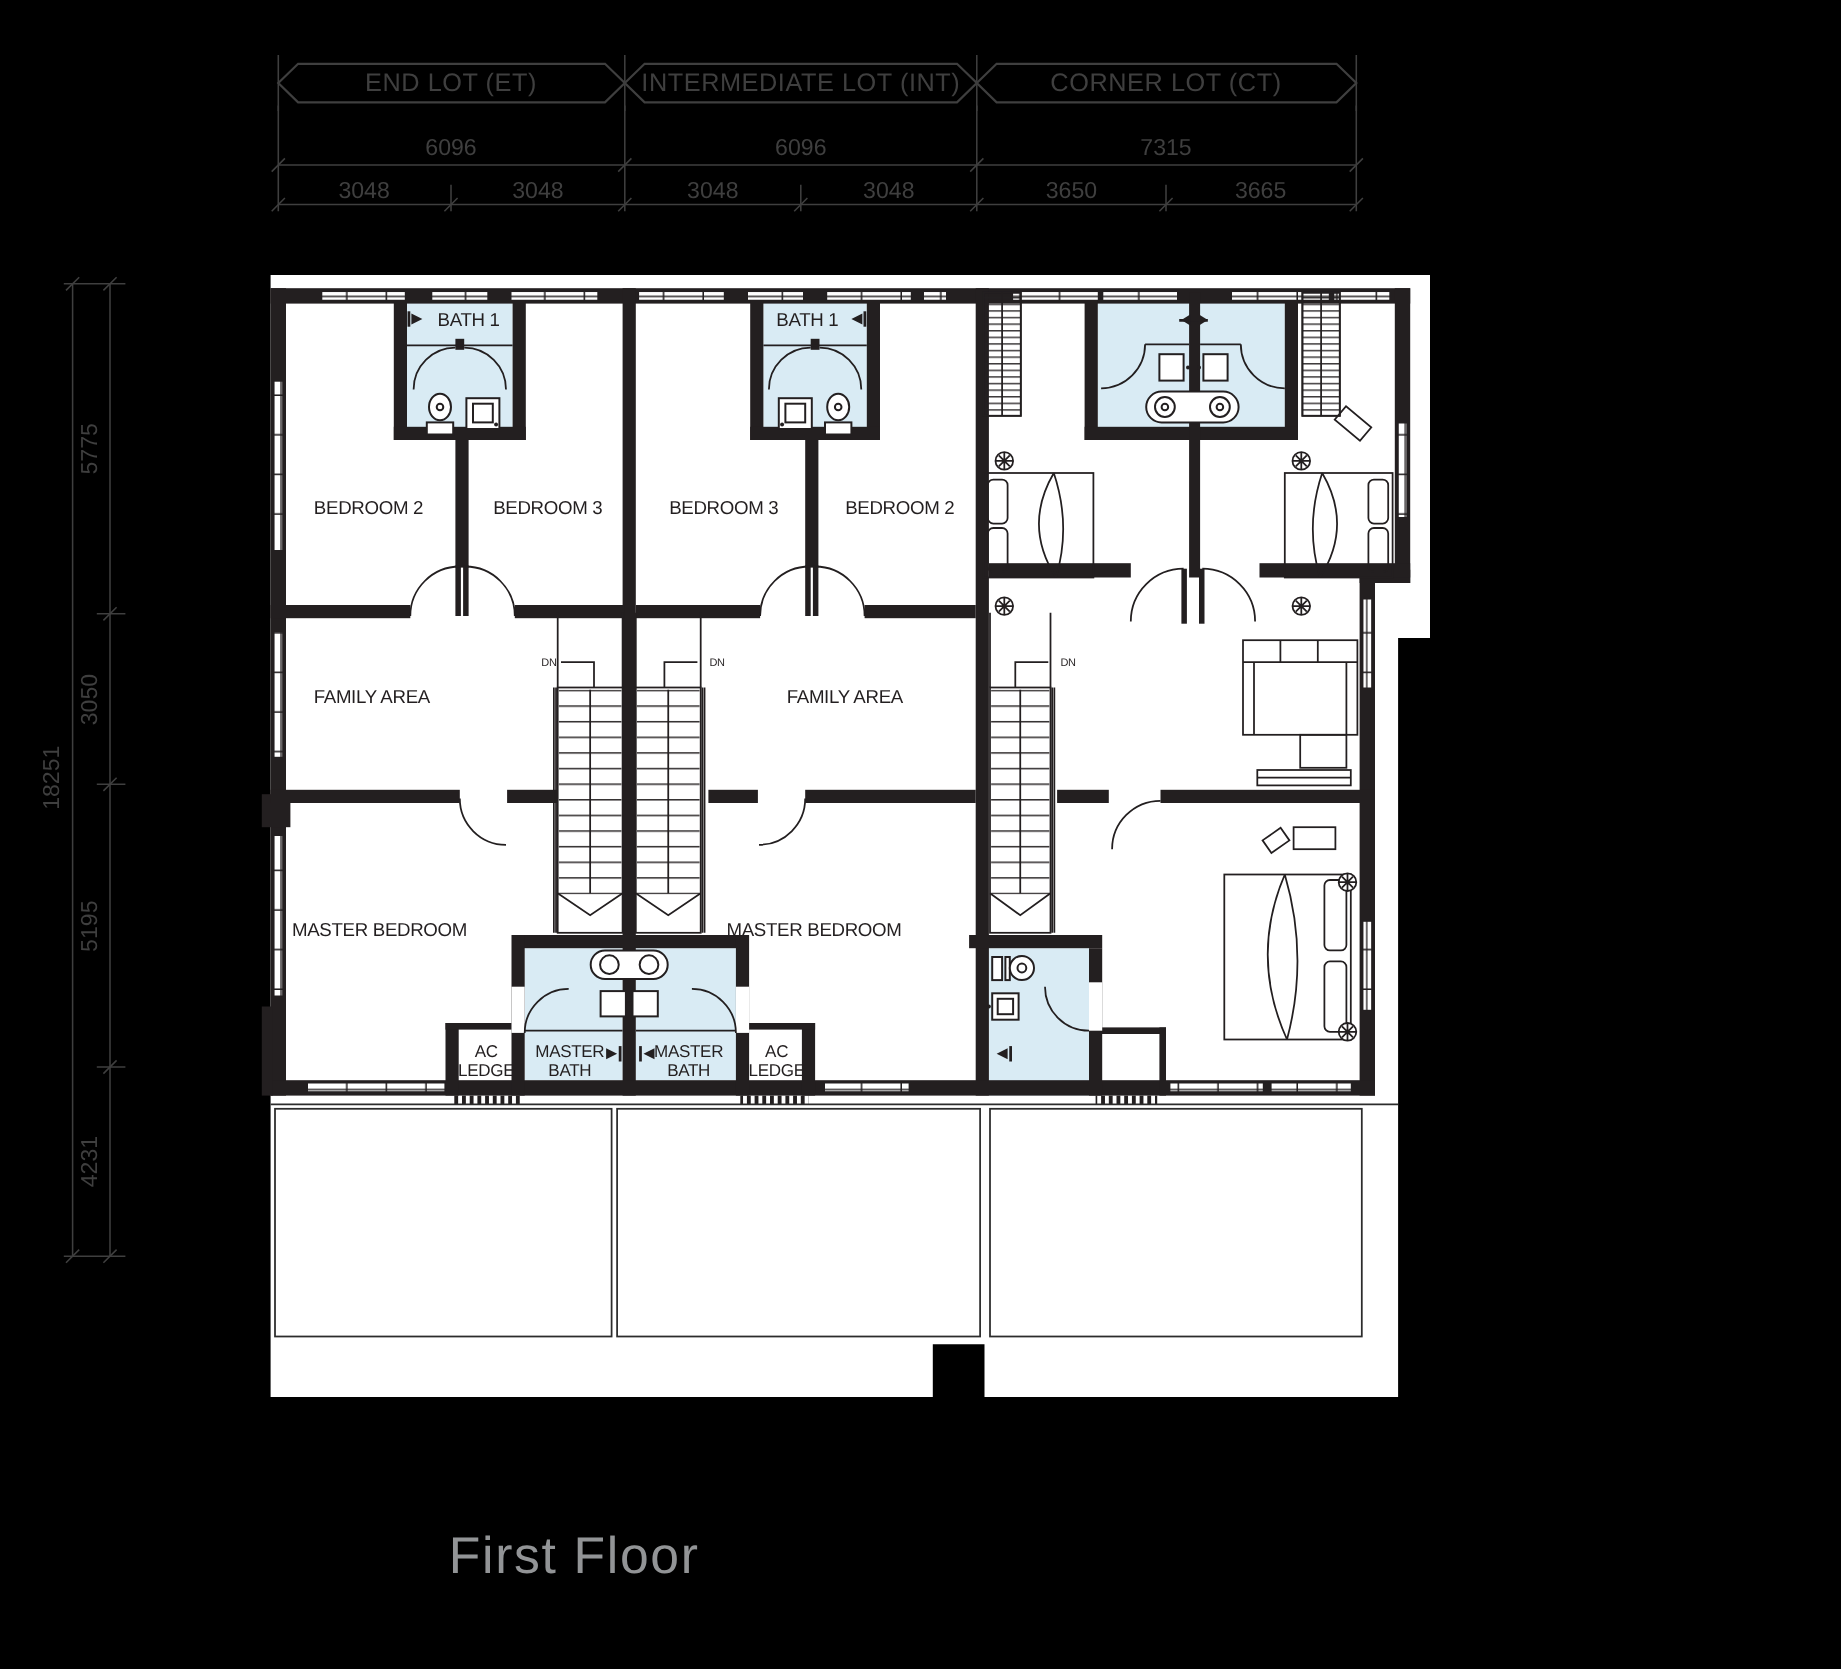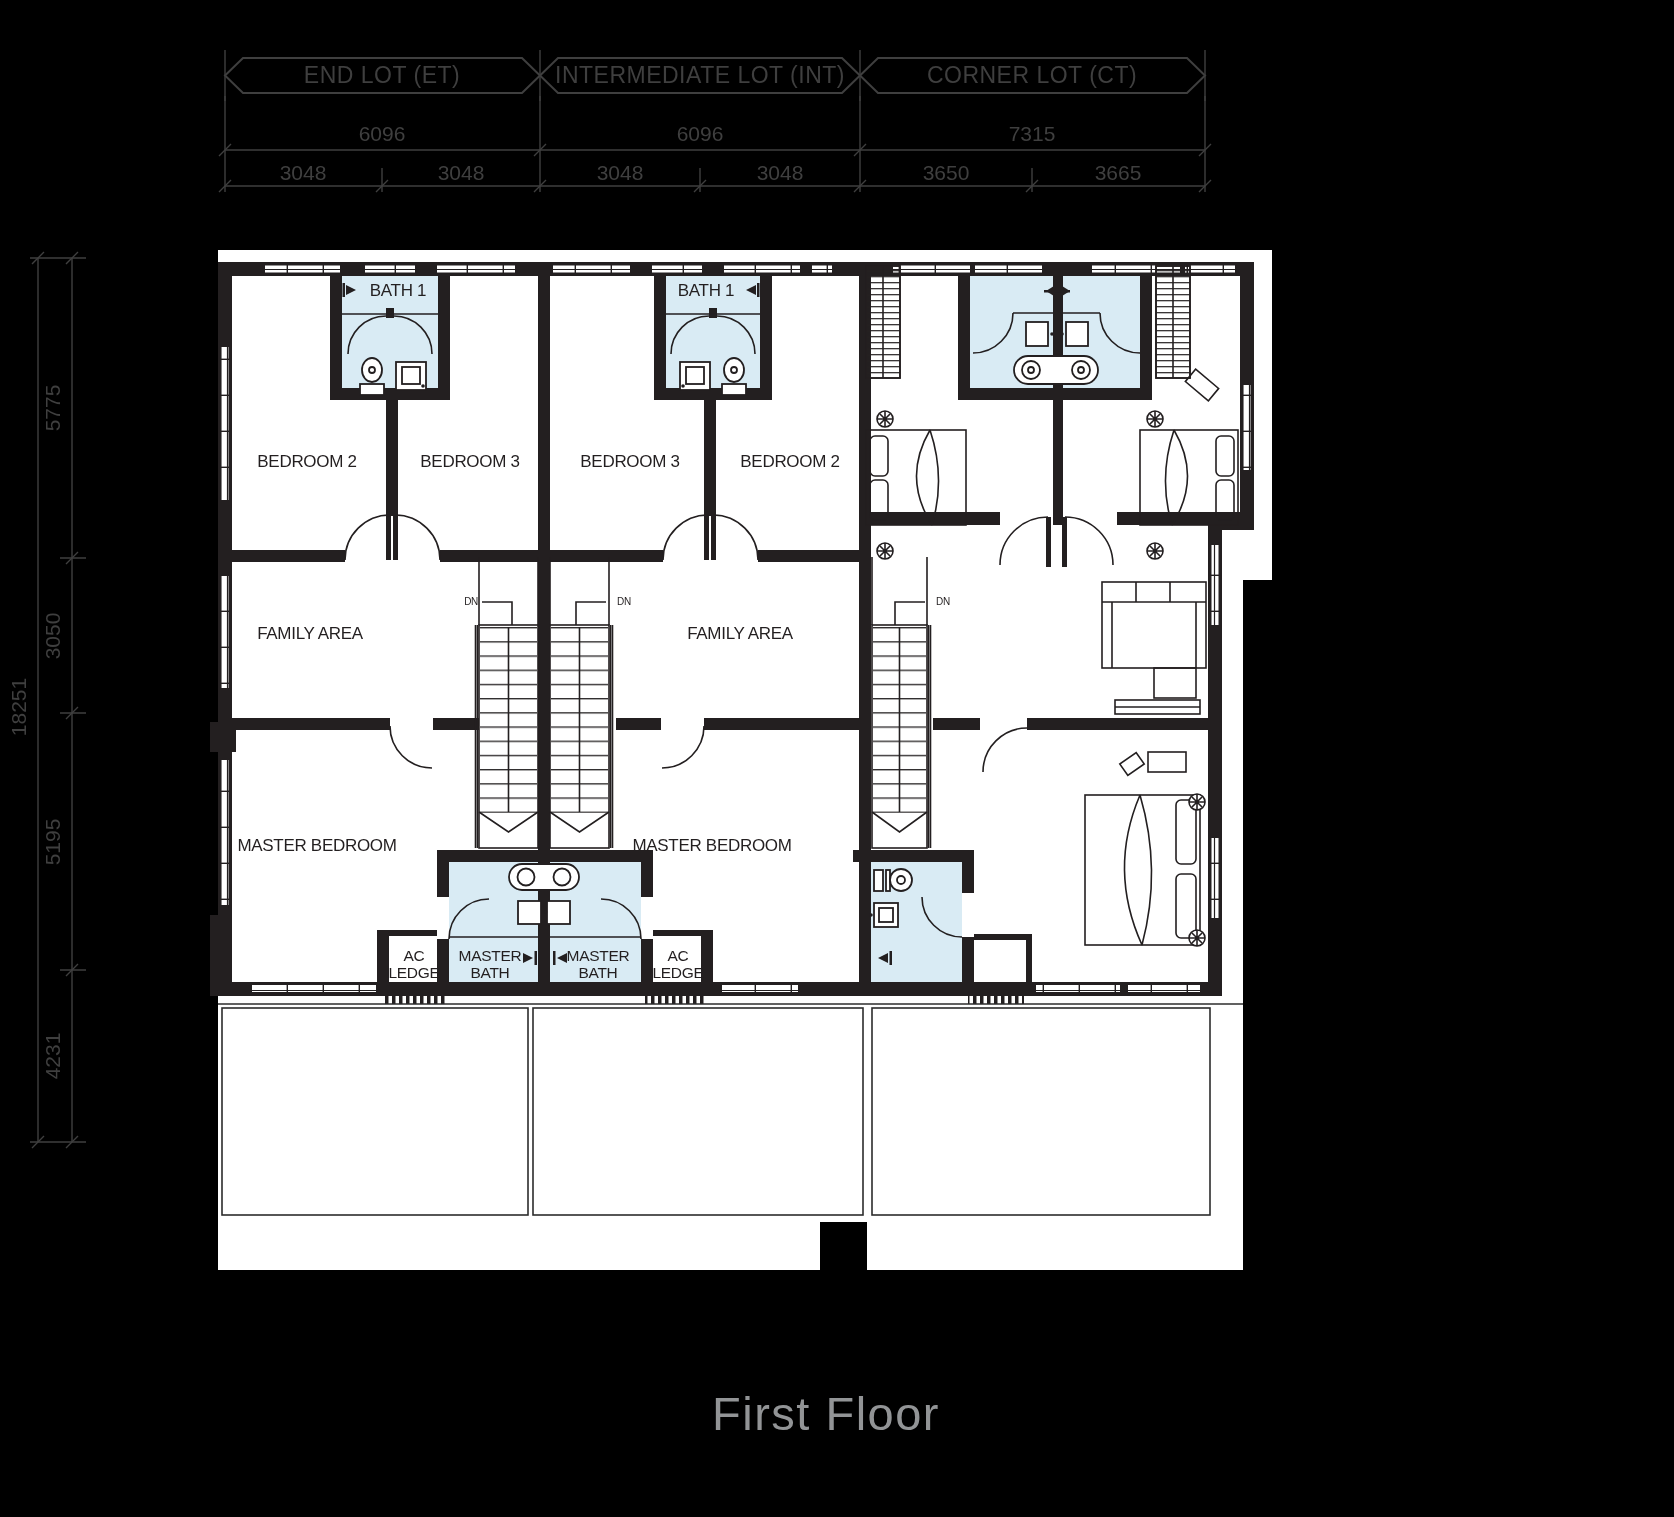--- a/index.html
+++ b/index.html
@@ -1,37 +1,37 @@
 <!DOCTYPE html>
 <html style="--background: #000000; --paper: #ffffff; --bath-fill: #d9ebf4; --plan-line: #231f20; --annotation: #3f3f3f; --title: #929496;"><head>
 <meta charset="utf-8">
 <style>
   :root{
     --background:#000000; --paper:#ffffff; --bath-fill:#d9ebf4;
     --plan-line:#231f20; --annotation:#3f3f3f; --title:#929496;
   }
   html,body{margin:0;padding:0;background:var(--background);}
   .stage{position:relative;width:1452px;height:1517px;background:var(--background);overflow:hidden;
-         font-family:"Liberation Sans",sans-serif;}
+         font-family:"Liberation Sans",sans-serif;margin-left:28px;}
   svg text{font-family:"Liberation Sans",sans-serif;}
   .ann{stroke:var(--annotation);stroke-width:2;fill:none;}
   .annthin{stroke:var(--annotation);stroke-width:1.4;fill:none;}
   .ann-text{fill:var(--annotation);font-size:21px;text-anchor:middle;}
   .banner-text{fill:var(--annotation);font-size:23px;text-anchor:middle;letter-spacing:.5px;}
   .paper{fill:var(--paper);}
   .wall{fill:var(--plan-line);}
   .bath{fill:var(--bath-fill);}
   .gapw{fill:var(--paper);}
   .tline{stroke:var(--plan-line);stroke-width:1.6;fill:none;}
   .fixt{stroke:var(--plan-line);stroke-width:1.8;fill:var(--paper);}
   .rtext{fill:var(--plan-line);font-size:17px;text-anchor:middle;letter-spacing:-.3px;}
   .stext{fill:var(--plan-line);font-size:15.5px;text-anchor:middle;letter-spacing:-.3px;}
   .dn{fill:var(--plan-line);font-size:10px;letter-spacing:-.3px;}
   .roofline{stroke:#2c2c2c;stroke-width:1.6;fill:none;}
-  .page-title{position:absolute;left:380px;top:1386px;width:560px;text-align:right;
+  .page-title{position:absolute;left:380px;top:1386px;width:560px;text-align:left;
               color:var(--title);font-size:47px;font-weight:400;letter-spacing:1.5px;}
 </style>
 </head>
 <body>
 
 <div class="stage">
 <svg width="1674" height="1517" viewBox="0 0 1674 1517">
   <defs>
     <pattern id="winp" patternUnits="userSpaceOnUse" width="36" height="7">
       <rect width="36" height="7" fill="#ffffff"></rect>

